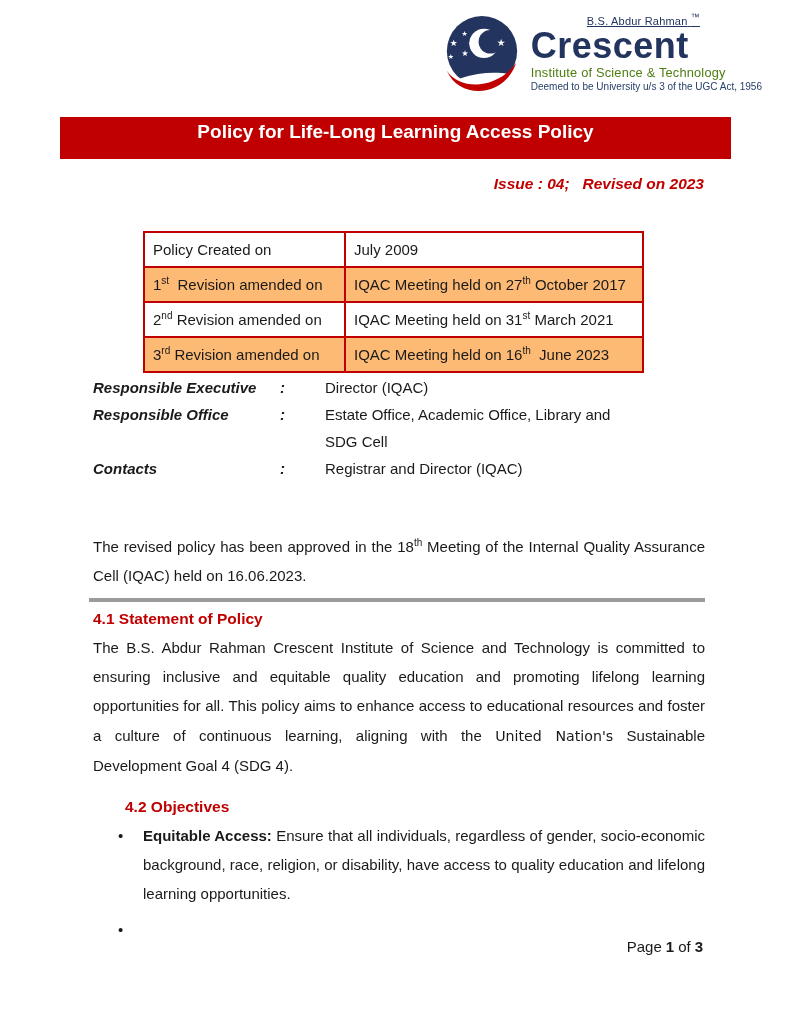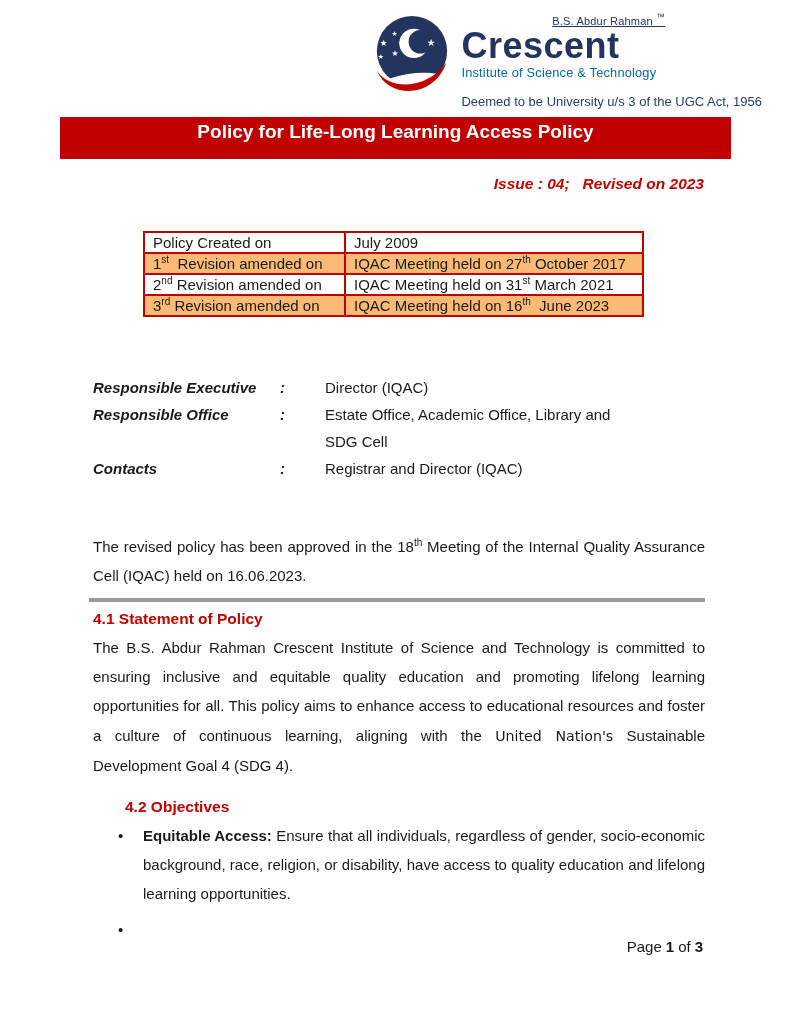--- a/index.html
+++ b/index.html
@@ -12,41 +12,41 @@
   }
   .page { position: relative; width: 791px; height: 1024px; overflow: hidden; background: #fff; }
 
   
   .logo { position: absolute; top: 12px; right: 29px; display: flex; align-items: flex-start; }
   .emblem { width: 90px; height: 84px; flex: 0 0 auto; margin-top: 2px; }
   .logo-text { margin-left: 4px; }
   .brand-top { font-size: 11px; color: #23355e; text-align: center; padding-right: 6px; letter-spacing: .2px; text-decoration: underline; }
   .brand-top .tm { font-size: 9px; vertical-align: super; }
   .brand-name { font-size: 36px; font-weight: bold; color: #23355e; line-height: 1.0; letter-spacing: .5px; margin-top: 1px; }
-  .brand-sub { font-size: 12.8px; color: #0369a1; letter-spacing: .2px; margin-top: 1px; }
-  .brand-tagline { font-size: 13px; color: #27406b; margin-top: 14px; text-align: center; }
+  .brand-sub { font-size: 12.8px; color: #4d7c0f; letter-spacing: .2px; margin-top: 1px; }
+  .brand-tagline { font-size: 10px; color: #27406b; margin-top: 1px; text-align: center; }
 
   
   .banner {
     position: absolute; left: 60px; top: 117px; width: 671px; height: 42px;
     background: #c00000; color: #fff; text-align: center;
     font-size: 19px; font-weight: bold; line-height: 30px;
   }
 
   .issue-line {
     position: absolute; right: 87px; top: 175px;
     color: #c00000; font-weight: bold; font-style: italic; font-size: 15.5px;
   }
 
   
   .rev-table {
     position: absolute; left: 143px; top: 231px; width: 501px;
     border-collapse: collapse; font-size: 15px; color: #1a1a1a;
   }
-  .rev-table td { border: 2px solid #c00000; height: 21px; padding: 1px 4px 1px 8px; vertical-align: middle; background: #fff; }
+  .rev-table td { border: 2px solid #c00000; height: 35px; padding: 1px 4px 1px 8px; vertical-align: middle; background: #fff; }
   .rev-table tr.stripe td { background: #fdba74; }
   .rev-table td.c1 { width: 201px; }
   sup { vertical-align: super; font-size: 10px; line-height: 0; }
 
   
   .info { position: absolute; left: 93px; top: 374px; width: 612px; font-size: 15px; }
   .info-row { display: grid; grid-template-columns: 187px 45px 1fr; }
   .info-label { font-weight: bold; font-style: italic; line-height: 27px; }
   .info-colon { font-weight: bold; font-style: italic; line-height: 27px; }
   .info-line { line-height: 27px; }

